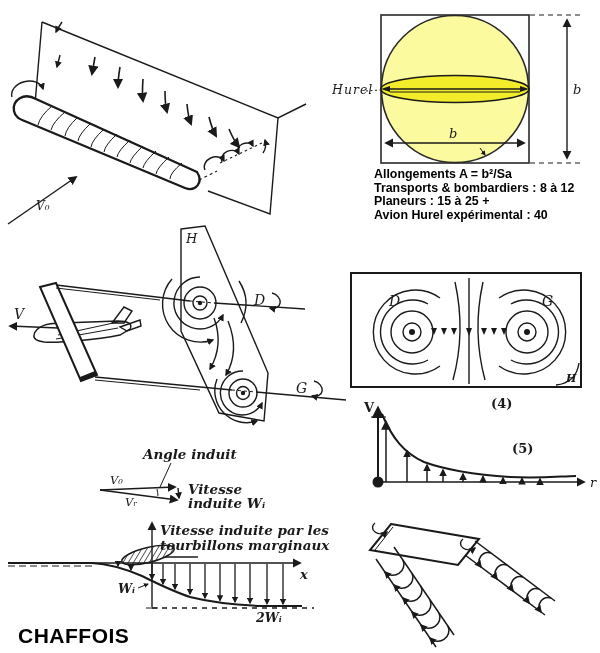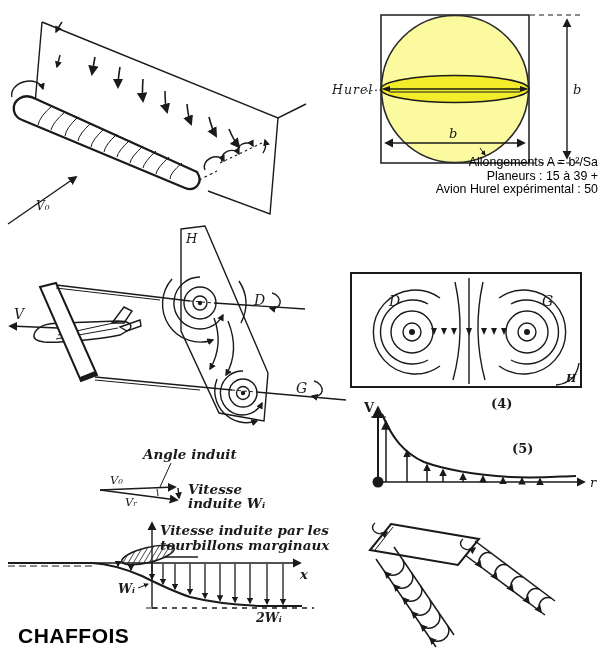--- a/index.html
+++ b/index.html
@@ -4,22 +4,22 @@
 <style>
   html,body{margin:0;padding:0;background:#e8e8e8;}
   .page{position:relative;width:600px;height:653px;background:#ffffff;overflow:hidden;
         font-family:"Liberation Sans",sans-serif;color:#111;}
   .fig{position:absolute;}
   svg{display:block;overflow:visible;}
   svg text{fill:#1a1a1a;}
   .hand{font-family:"DejaVu Serif",serif;font-style:italic;}
   .handb{font-family:"DejaVu Serif",serif;font-style:italic;font-weight:bold;}
   .cap{font-family:"DejaVu Serif",serif;font-weight:bold;}
-  .allonge{position:absolute;left:374px;top:156px;width:224px;
-           font-weight:normal;font-size:12.4px;line-height:13.5px;color:#000;text-align:right;}
+  .allonge{position:absolute;left:374px;top:168px;width:224px;
+           font-weight:bold;font-size:12.4px;line-height:13.5px;color:#000;}
   .author{position:absolute;left:18px;top:624px;font-weight:bold;font-size:21px;
           letter-spacing:.5px;color:#000;}
   .ln{stroke:#1a1a1a;stroke-width:1.4;fill:none;}
   .th{stroke:#1a1a1a;stroke-width:2;fill:none;}
   .tn{stroke:#1a1a1a;stroke-width:1;fill:none;}
 </style>
 </head>
 <body>
 
 <div class="page">
@@ -110,22 +110,23 @@
     </g>
     <g>
       <path class="ln" d="M56,135 L194,135" marker-start="url(#ah)" marker-end="url(#ah)"></path>
       <text class="hand" x="119" y="130" font-size="13">b</text>
       <path class="tn" d="M150,140 L155,147" marker-end="url(#ahs)"></path>
     </g>
   </svg>
 
   <div class="allonge">
     <div>Allongements A = b²/Sa</div>
-    <div>Planeurs : 15 à 39 +</div>
-    <div>Avion Hurel expérimental : 50</div>
+    <div>Transports &amp; bombardiers : 8 à 12</div>
+    <div>Planeurs : 15 à 25 +</div>
+    <div>Avion Hurel expérimental : 40</div>
   </div>
 
   <svg class="fig" style="left:0;top:223px" width="348" height="207" viewBox="0 0 348 207">
     <g>
       <path class="ln" d="M34,112 C36,103 48,100 62,100 L118,98 C128,98 133,101 130,106 L120,112 C96,117 58,120 44,119 C37,118 33,116 34,112 Z" fill="#fff"></path>
       <path class="ln" d="M112,100 L124,84 L132,88 L124,100 Z" fill="#fff"></path>
       <path class="ln" d="M120,104 L140,97 L141,103 L127,108 Z" fill="#fff"></path>
       <path class="tn" d="M58,112 L118,99"></path>
         <path class="tn" d="M56,116 L118,105"></path>
       <path d="M40,64 L56,60 L97,152 L81,158 Z" fill="#fff" stroke="#1a1a1a" stroke-width="2"></path>

